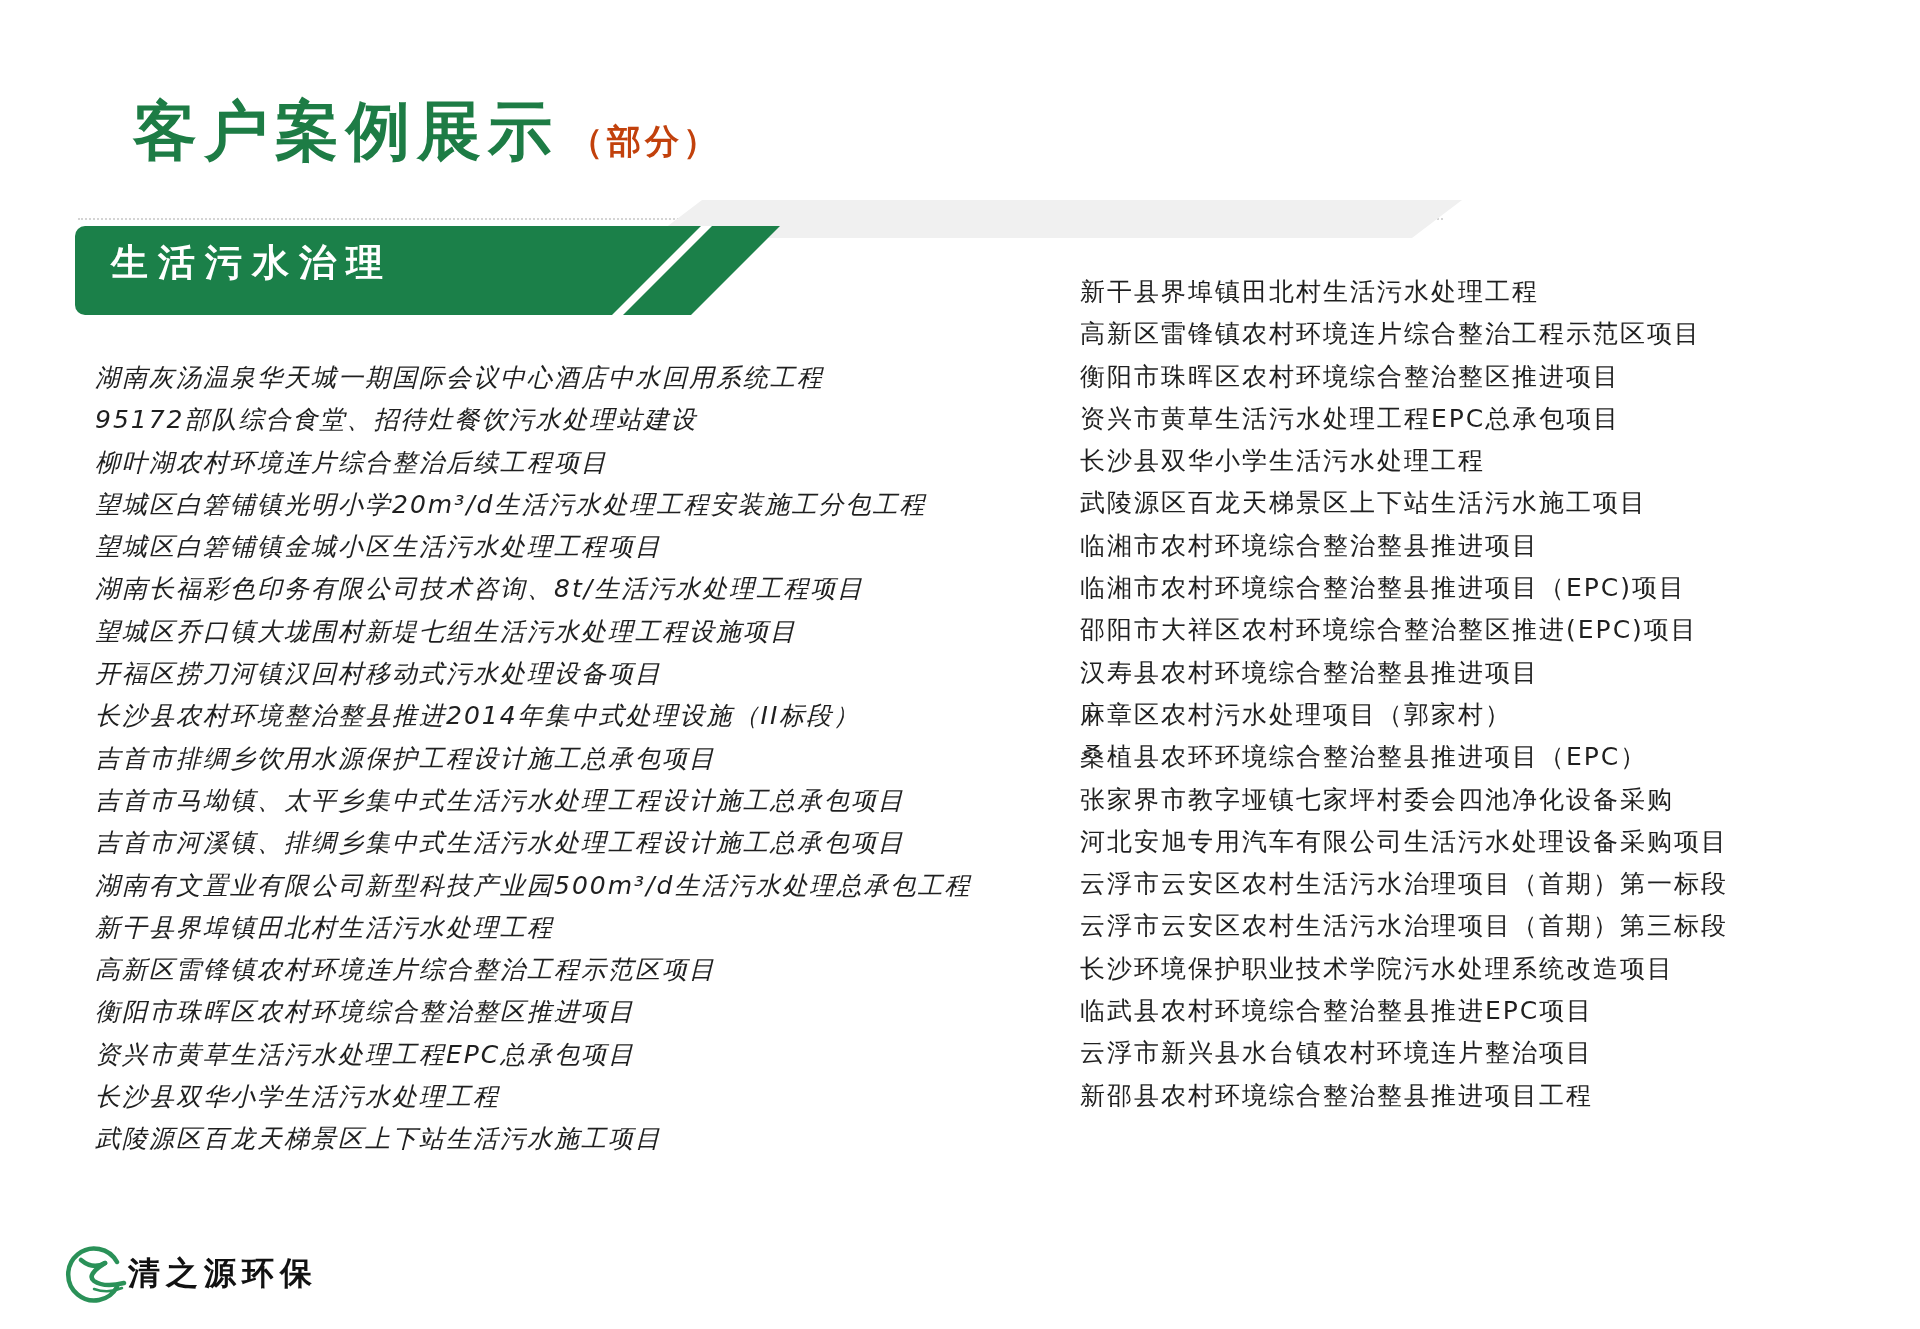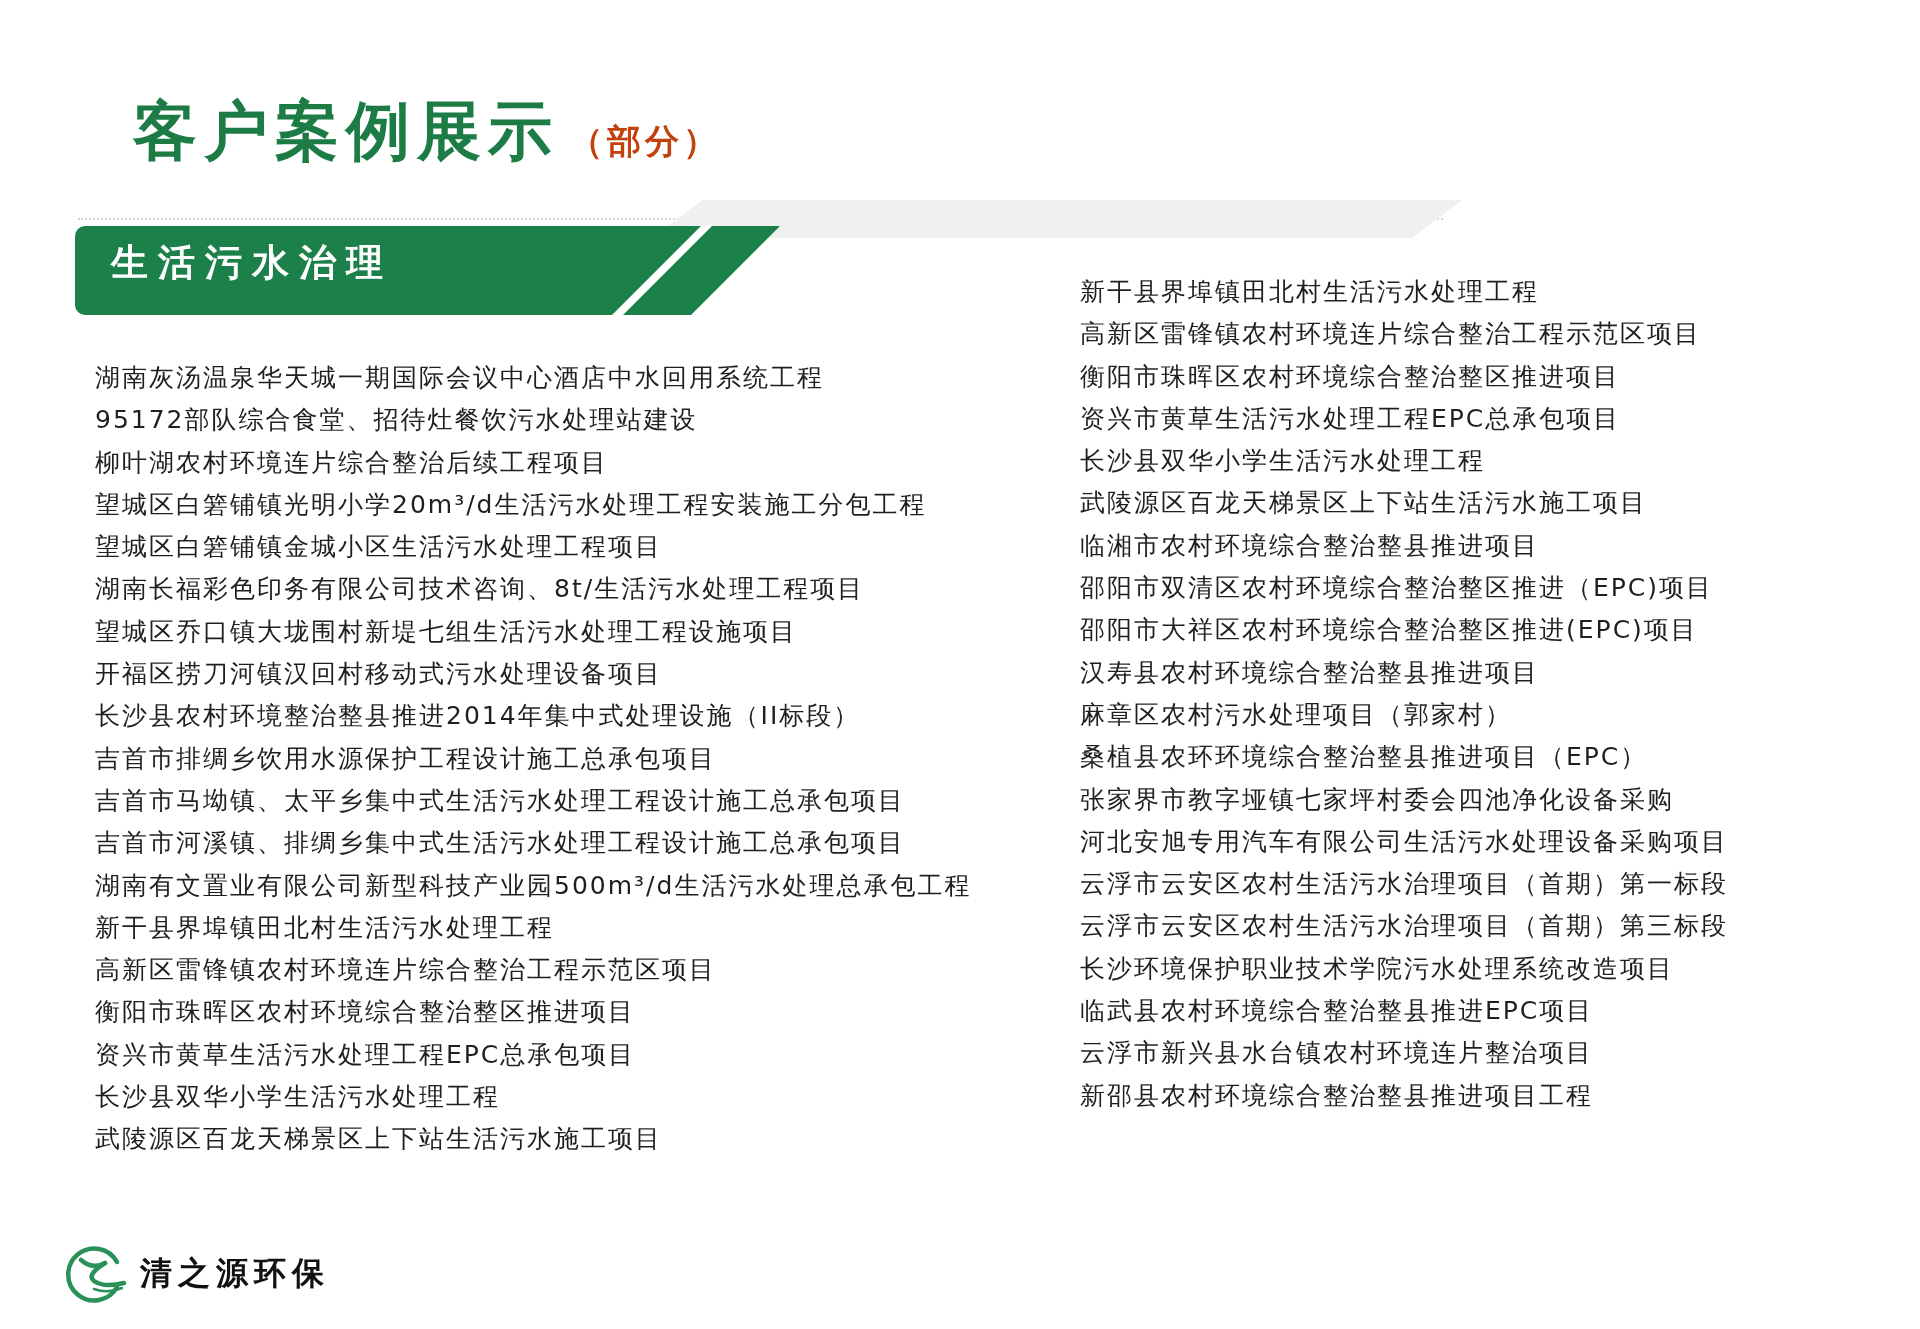--- a/index.html
+++ b/index.html
@@ -63,27 +63,27 @@
   
   .col{
     position:absolute;
     font-size:25px;color:#1f1f1f;
     letter-spacing:2px;
     white-space:nowrap;
   }
   .col .project-item{
     height:42.3px;line-height:42.3px;
   }
-  .col-left{left:95px;top:357px;}
+  .col-left{left:95px;top:357px;font-style:italic;}
   .col-right{left:1080px;top:271px;}
 
   
   .footer-logo{
     position:absolute;left:64px;top:1242px;
-    display:flex;align-items:center;gap:12px;
+    display:flex;align-items:center;
   }
   .logo-icon{display:block;}
   .logo-text{
     font-size:32px;font-weight:bold;color:#111111;
     letter-spacing:6px;white-space:nowrap;
   }
 </style>
 </head>
 <body>
 
@@ -125,21 +125,21 @@
       <div class="project-item">武陵源区百龙天梯景区上下站生活污水施工项目</div>
     </div>
   <div class="col col-right" id="col-right">
       <div class="project-item">新干县界埠镇田北村生活污水处理工程</div>
       <div class="project-item">高新区雷锋镇农村环境连片综合整治工程示范区项目</div>
       <div class="project-item">衡阳市珠晖区农村环境综合整治整区推进项目</div>
       <div class="project-item">资兴市黄草生活污水处理工程EPC总承包项目</div>
       <div class="project-item">长沙县双华小学生活污水处理工程</div>
       <div class="project-item">武陵源区百龙天梯景区上下站生活污水施工项目</div>
       <div class="project-item">临湘市农村环境综合整治整县推进项目</div>
-      <div class="project-item">邵阳市双清区农村环境综合整治整区推进（EPC)项目</div>
+      <div class="project-item">临湘市农村环境综合整治整县推进项目（EPC)项目</div>
       <div class="project-item">邵阳市大祥区农村环境综合整治整区推进(EPC)项目</div>
       <div class="project-item">汉寿县农村环境综合整治整县推进项目</div>
       <div class="project-item">麻章区农村污水处理项目（郭家村）</div>
       <div class="project-item">桑植县农环环境综合整治整县推进项目（EPC）</div>
       <div class="project-item">张家界市教字垭镇七家坪村委会四池净化设备采购</div>
       <div class="project-item">河北安旭专用汽车有限公司生活污水处理设备采购项目</div>
       <div class="project-item">云浮市云安区农村生活污水治理项目（首期）第一标段</div>
       <div class="project-item">云浮市云安区农村生活污水治理项目（首期）第三标段</div>
       <div class="project-item">长沙环境保护职业技术学院污水处理系统改造项目</div>
       <div class="project-item">临武县农村环境综合整治整县推进EPC项目</div>

